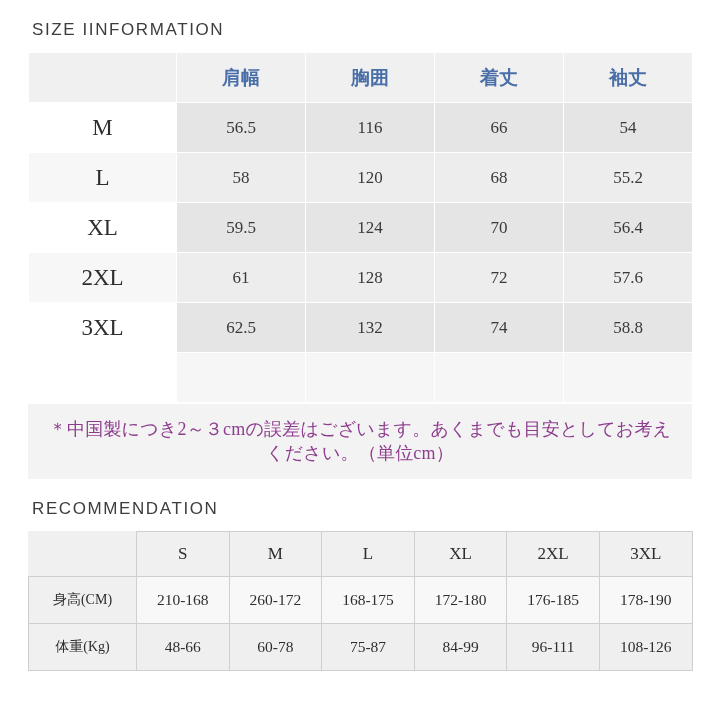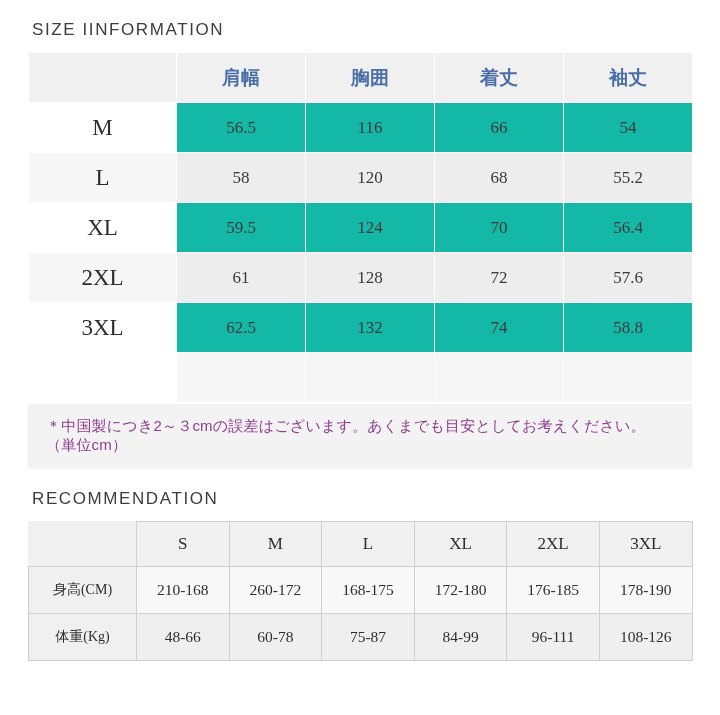--- a/index.html
+++ b/index.html
@@ -59,21 +59,21 @@
     font-family: "DejaVu Sans", sans-serif;
     font-weight: bold;
   }
   .size-table .hdr-row td.blank {
     background: #f0f0f0;
   }
   .size-table tbody tr {
     height: 50px;
   }
   .size-table tbody td {
-    background: #14b8a6;
+    background: #e5e5e5;
     font-size: 17px;
     color: #3a3a3a;
     font-family: "Liberation Serif", serif;
   }
   .size-table tbody td.size-label {
     background: #ffffff;
     font-size: 23px;
     font-family: "Liberation Serif", serif;
     color: #2e2e2e;
   }
@@ -90,25 +90,26 @@
   .size-table tbody tr.empty td.size-label {
     background: #ffffff;
   }
 
   
   .note-band {
     width: 664px;
     box-sizing: border-box;
     background: #f3f3f3;
     color: #8e3d8e;
-    font-size: 15px;
-    font-family: Liberation Sans, sans-serif;
+    font-size: 18px;
+    font-family: Liberation Serif, serif;
     padding: 13px 18px 14px 18px;
     margin-top: 1px;
     letter-spacing: 0.2px;
+    text-align: center;
   }
 
   
   .rec-table {
     width: 664px;
     border-collapse: collapse;
     table-layout: fixed;
     margin-top: 2px;
   }
   .rec-table col.r0 { width: 108px; }

